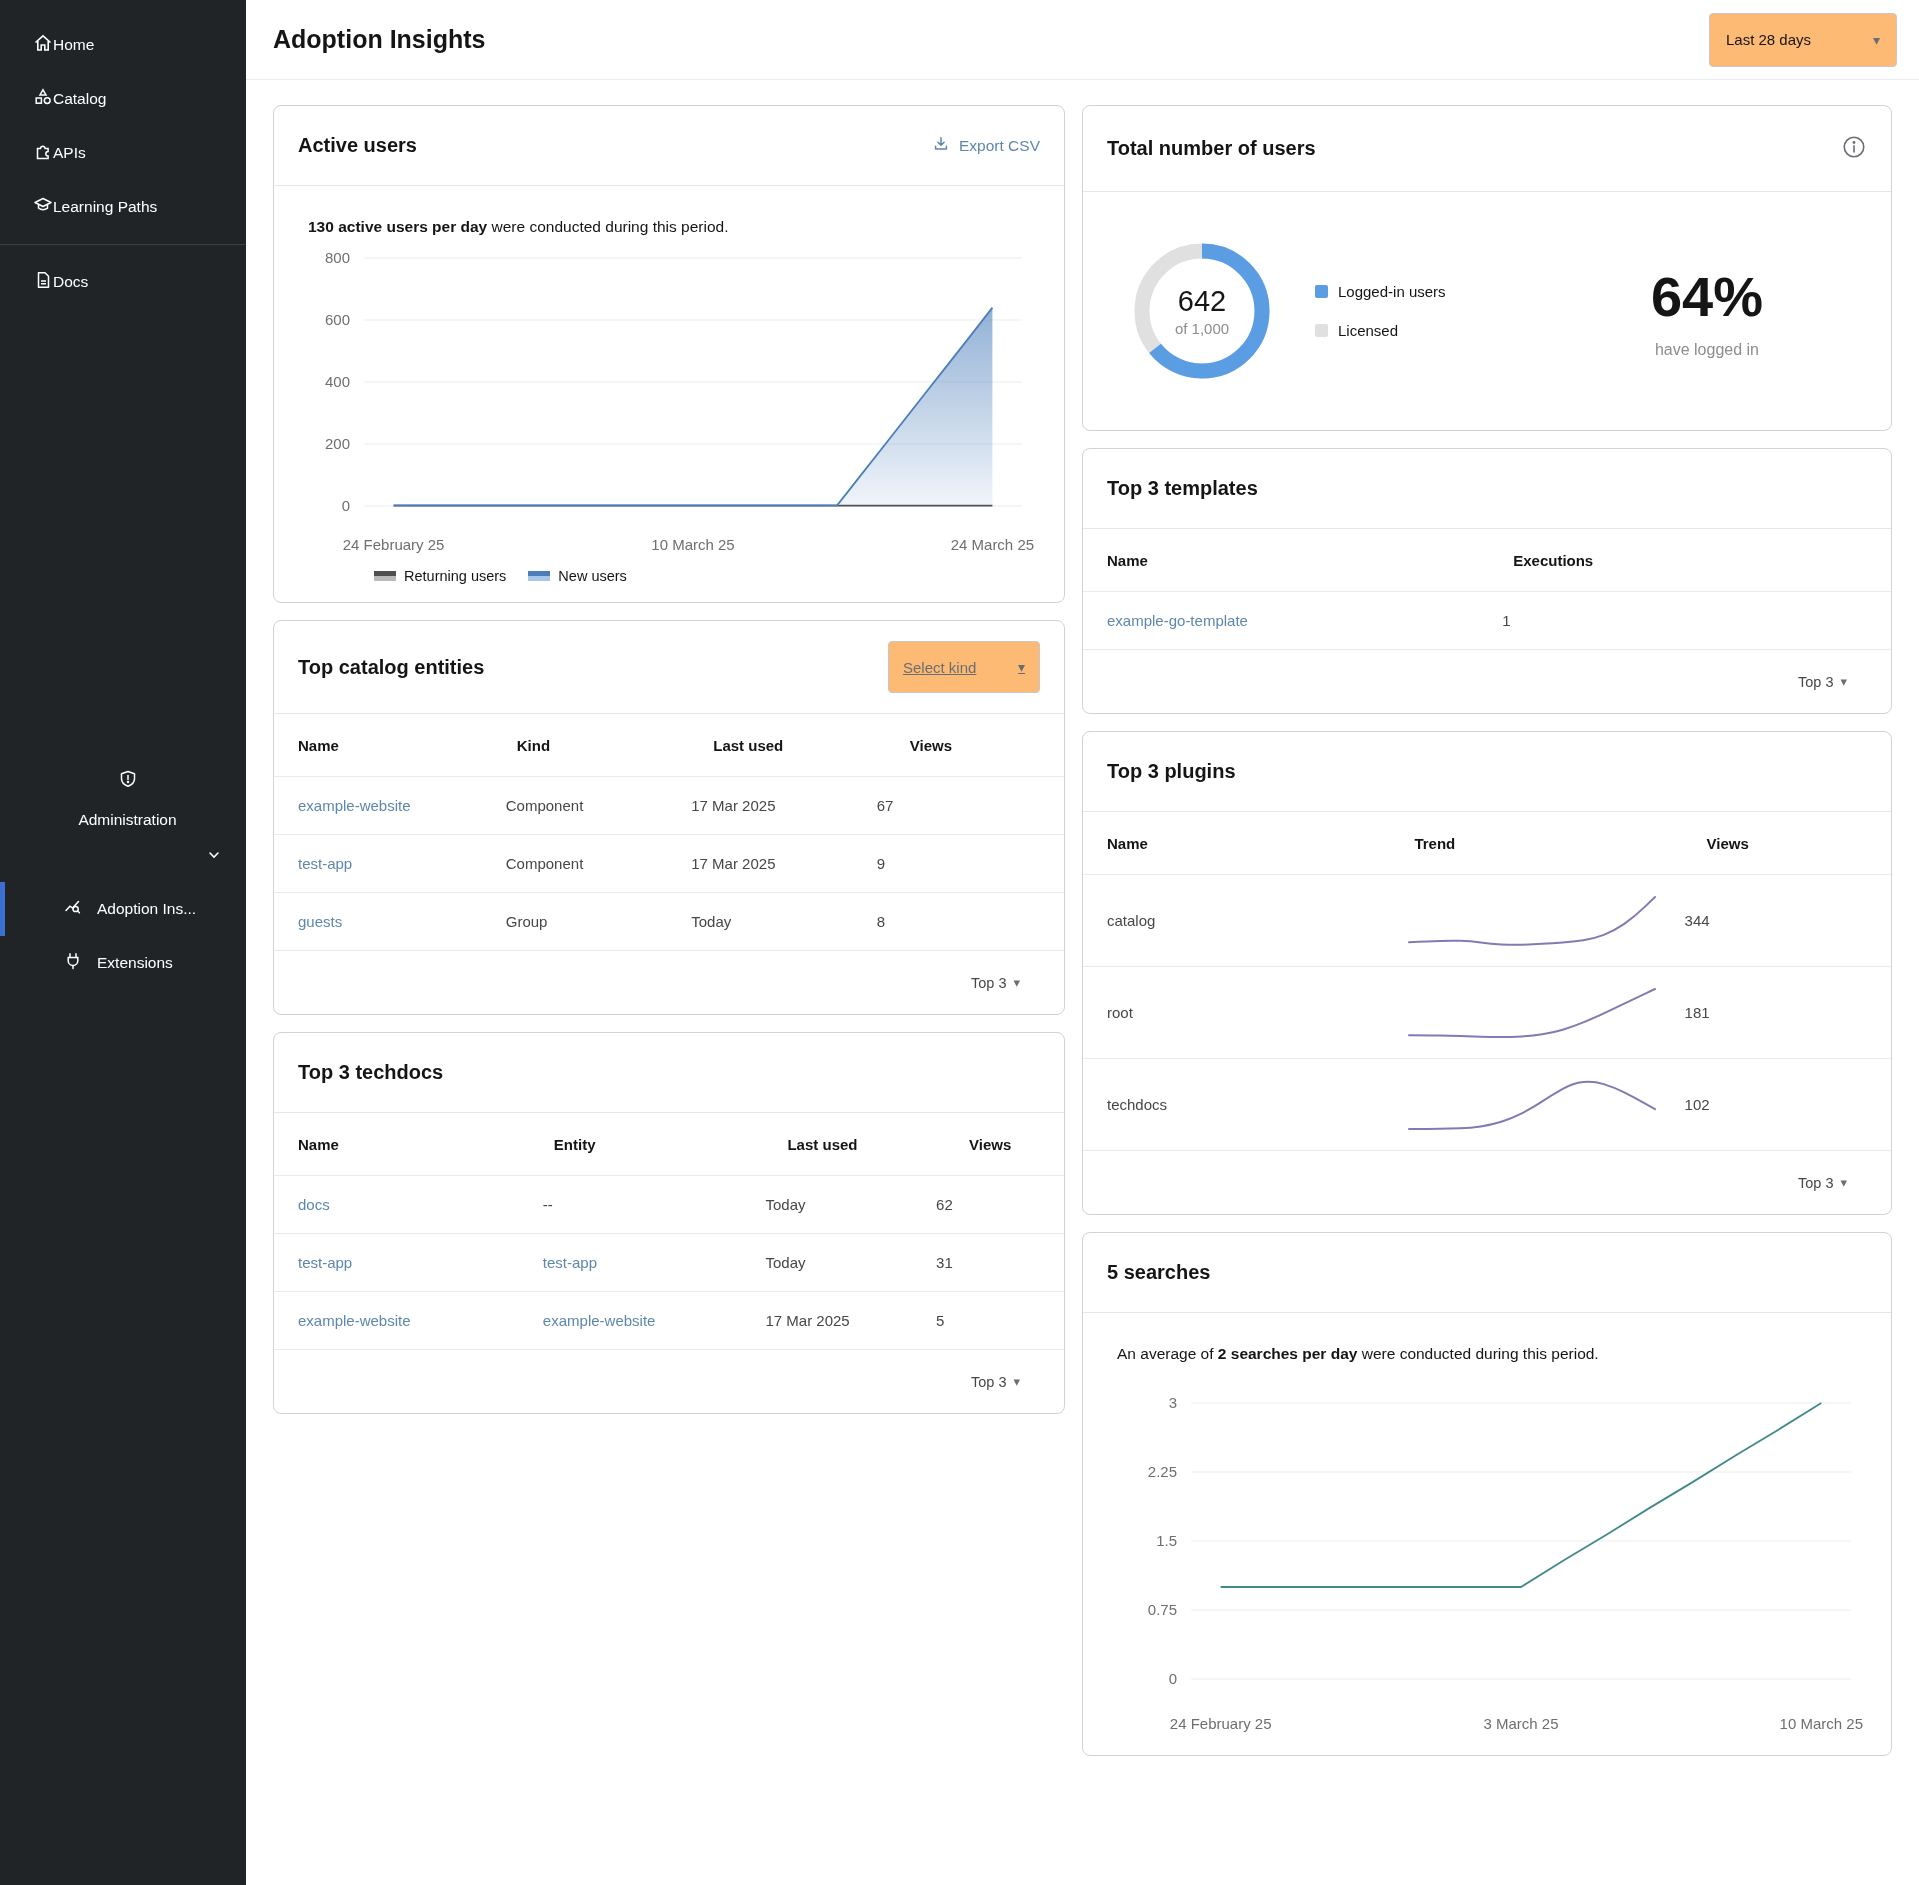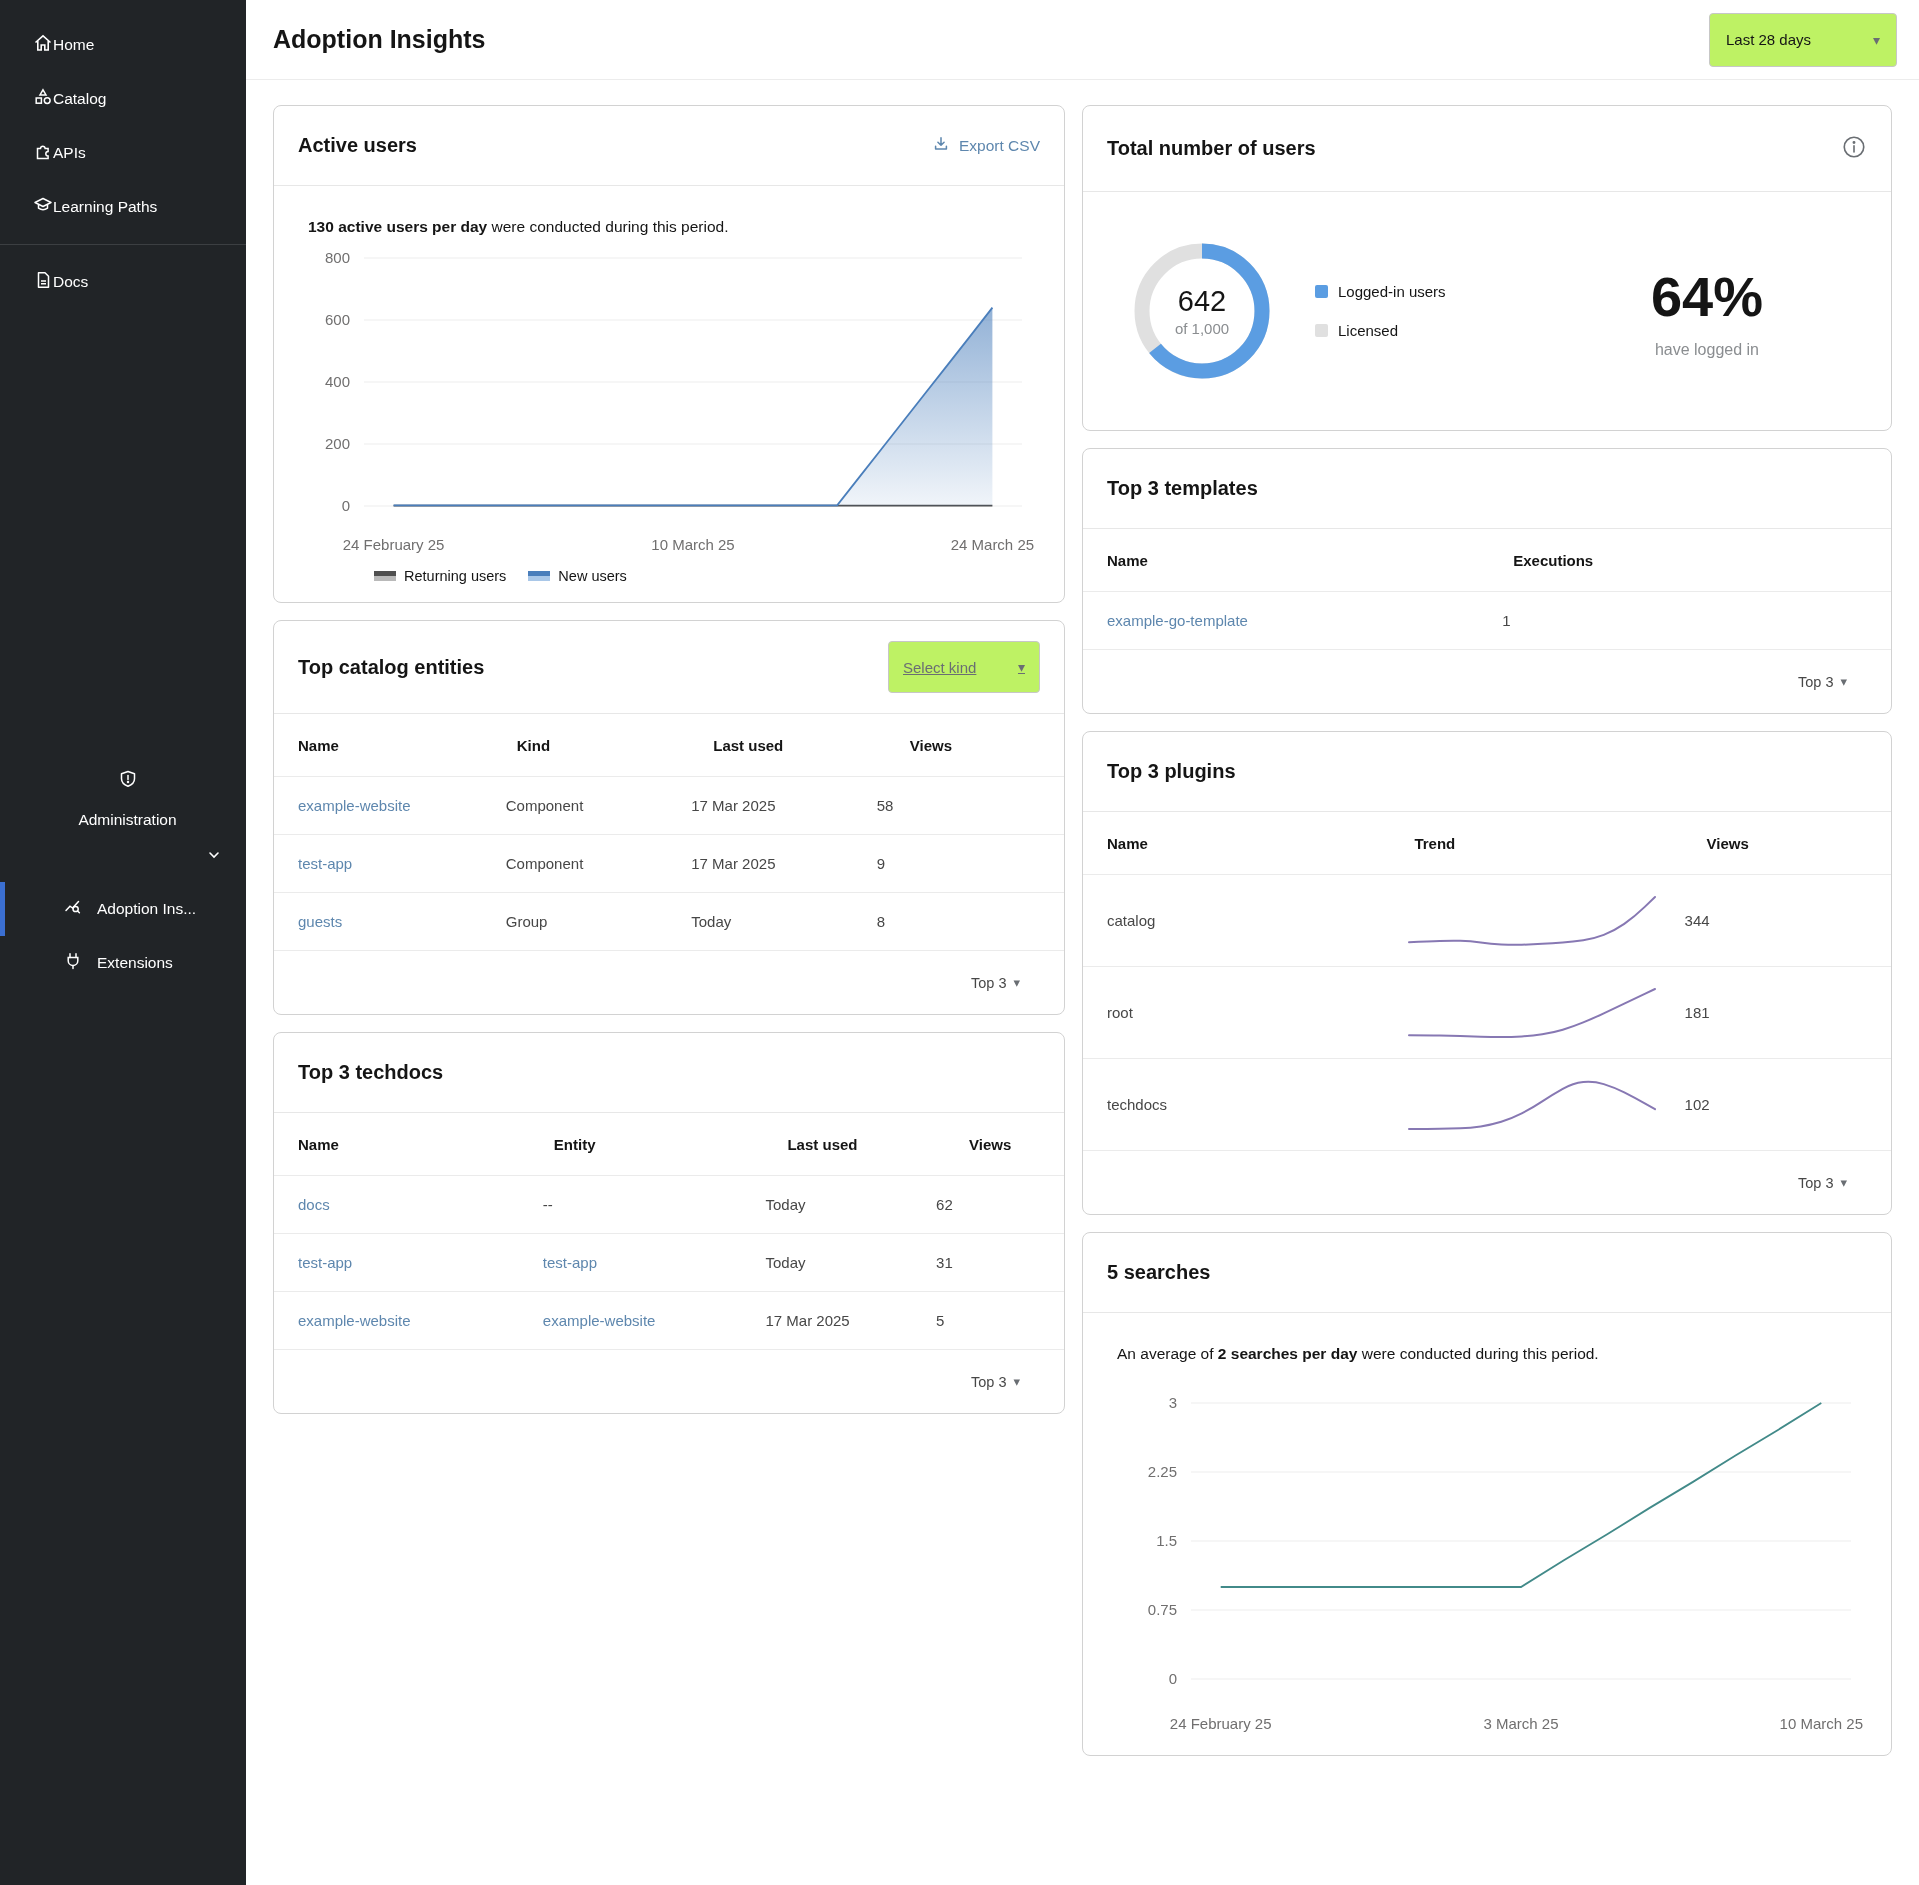--- a/index.html
+++ b/index.html
@@ -21,21 +21,21 @@
     padding:15px 20px 15px 63px; font-size:15.5px; font-weight:500; cursor:pointer; }
   .sub-item.active::before { content:''; position:absolute; left:0; top:0; bottom:0;
     width:5px; background:#3b6fd1; }
 
   
   .main { flex:1; display:flex; flex-direction:column; }
   .main-header { height:80px; display:flex; align-items:center; justify-content:space-between;
     padding:0 35px 0 27px; border-bottom:1px solid #ececec; }
   .page-title { font-size:25px; font-weight:700; color:#151515; }
   .select-box { display:flex; align-items:center; justify-content:space-between;
-    border:1px solid #c7c7c7; border-radius:4px; background:#bef264; cursor:pointer; }
+    border:1px solid #c7c7c7; border-radius:4px; background:#fdba74; cursor:pointer; }
   .range-select { width:188px; height:54px; padding:0 16px; font-size:15px; color:#151515; }
   .caret { color:#6a6e73; font-size:14px; }
 
   .content { display:grid; grid-template-columns:1fr 1fr; gap:17px;
     padding:25px 40px 40px 27px; align-items:start; }
   .col { display:flex; flex-direction:column; gap:17px; }
 
   .card { background:#fff; border:1px solid #d2d2d2; border-radius:8px; }
   .card-header { display:flex; align-items:center; justify-content:space-between;
     padding:28px 24px; border-bottom:1px solid #e7e7e7; }
@@ -240,21 +240,21 @@
           <div class="t-row t-head cols-catalog">
             <span>Name</span>
             <span>Kind</span>
             <span>Last used</span>
             <span>Views</span>
           </div>
           <div class="t-row cols-catalog">
             <span><a class="link">example-website</a></span>
             <span>Component</span>
             <span>17 Mar 2025</span>
-            <span>58</span>
+            <span>67</span>
           </div>
           <div class="t-row cols-catalog">
             <span><a class="link">test-app</a></span>
             <span>Component</span>
             <span>17 Mar 2025</span>
             <span>9</span>
           </div>
           <div class="t-row cols-catalog">
             <span><a class="link">guests</a></span>
             <span>Group</span>

